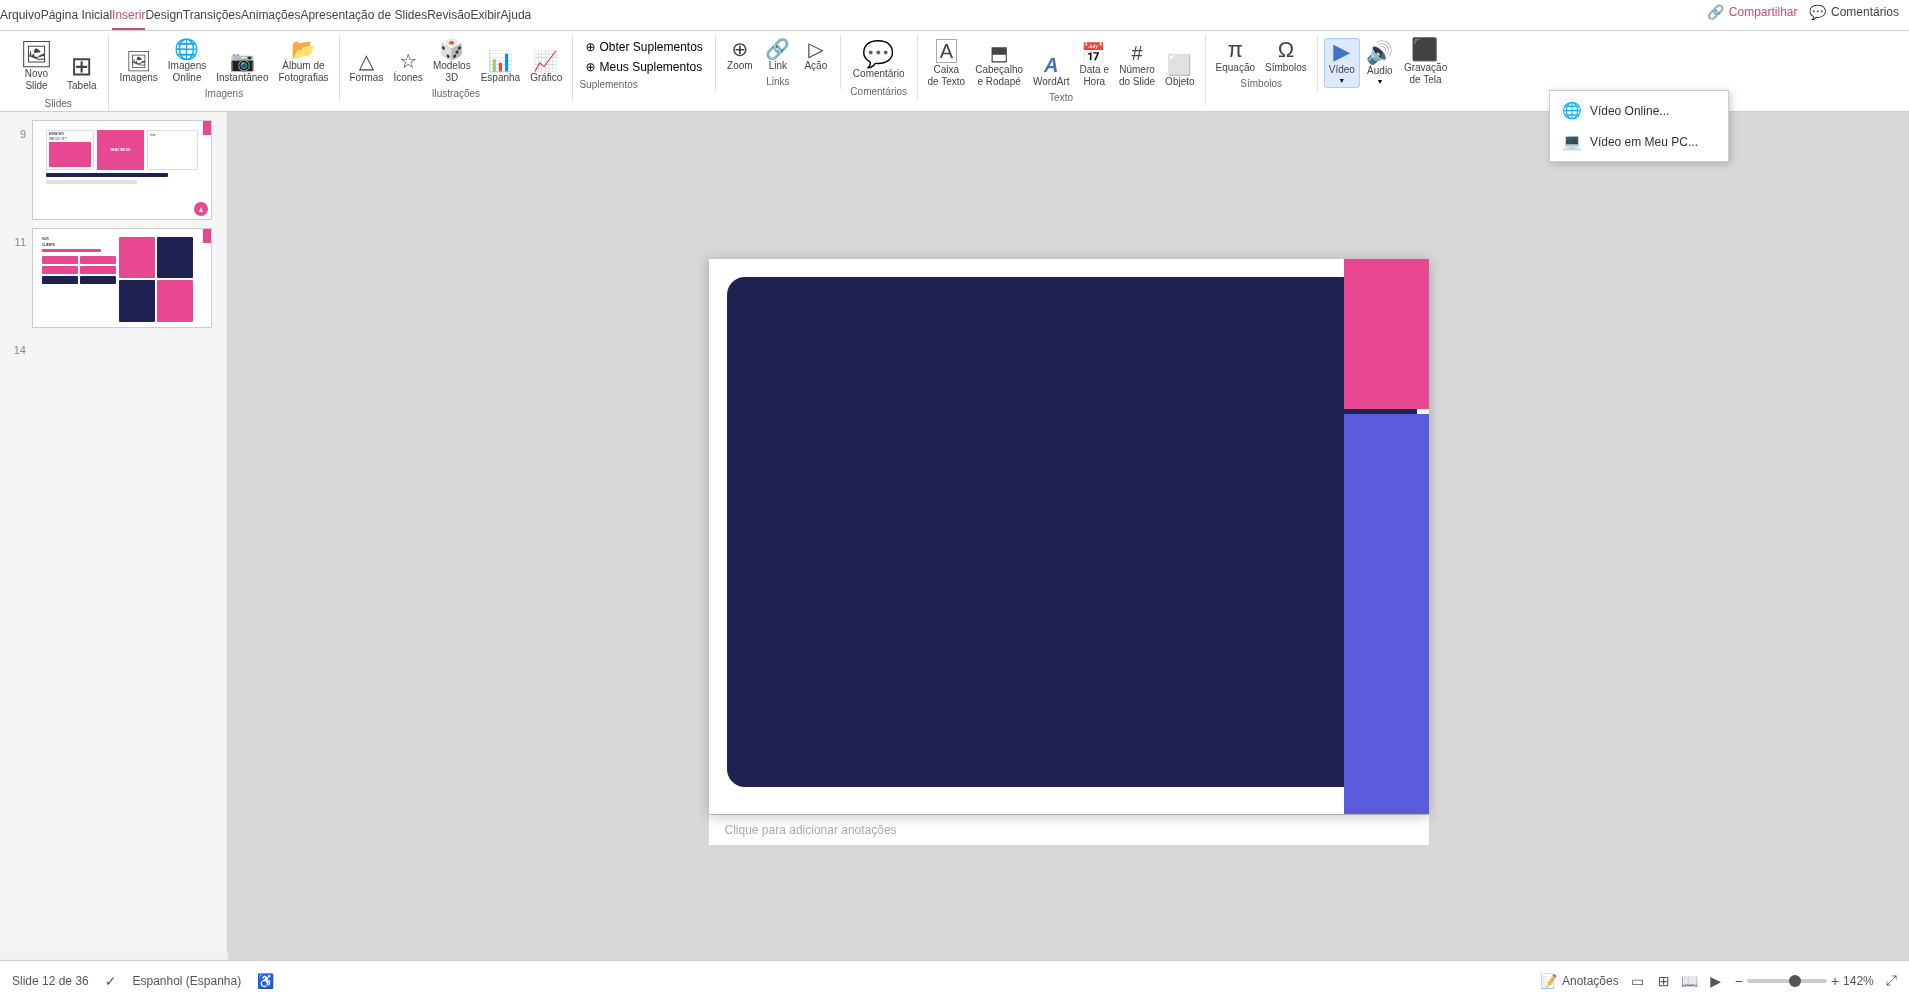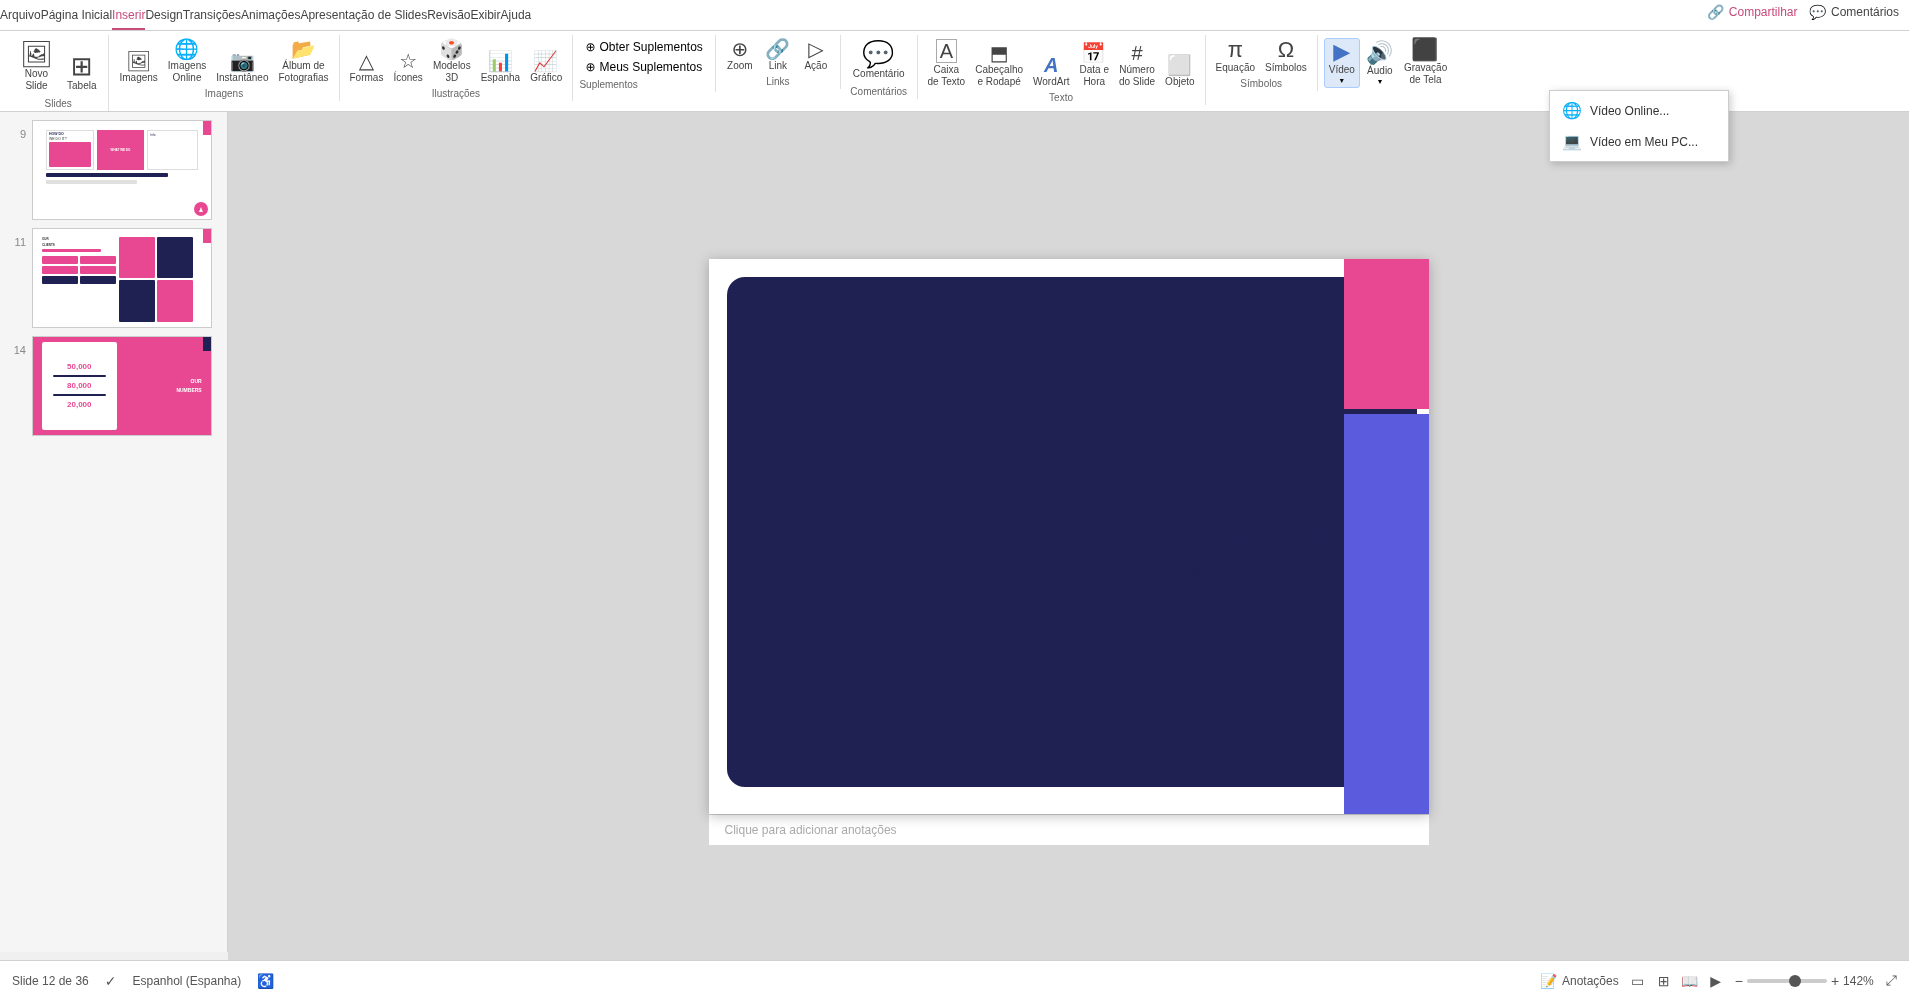--- a/index.html
+++ b/index.html
@@ -358,34 +358,20 @@
           </div>
         </div>
         <div style="position:absolute; top:0; right:0; width:8px; height:14px; background:#e84892;"></div>
       </div>
     </div>
 
 
 
     <div class="slide-item">
       <span class="slide-number">14</span>
-      <div class="slide-thumb" style="background:#e84892;">
-        <div style="position:absolute; top:5%; left:5%; width:42%; height:90%; background:#fff; border-radius:2px; display:flex; flex-direction:column; align-items:center; justify-content:center; gap:4px; padding:4px;">
-          <div style="font-size:8px; font-weight:bold; color:#e84892;">50,000</div>
-          <div style="height:2px; background:#1e2152; width:80%; border-radius:1px;"></div>
-          <div style="font-size:8px; font-weight:bold; color:#e84892;">80,000</div>
-          <div style="height:2px; background:#1e2152; width:80%; border-radius:1px;"></div>
-          <div style="font-size:8px; font-weight:bold; color:#e84892;">20,000</div>
-        </div>
-        <div style="position:absolute; top:5%; right:3%; width:45%; height:90%; display:flex; flex-direction:column; align-items:flex-end; justify-content:center; gap:3px; padding:4px;">
-          <div style="font-size:5px; font-weight:bold; color:#fff; text-align:right;">OUR</div>
-          <div style="font-size:5px; font-weight:bold; color:#fff; text-align:right;">NUMBERS</div>
-        </div>
-        <div style="position:absolute; top:0; right:0; width:8px; height:14px; background:#1e2152;"></div>
-      </div>
     </div>
 
   </div>
 
   <div class="slide-canvas-area">
     <div class="slide-canvas">
 
       <div style="position:absolute; top:18px; left:18px; width:690px; height:510px; background:#1e2152; border-radius:18px;">
       </div>
 

